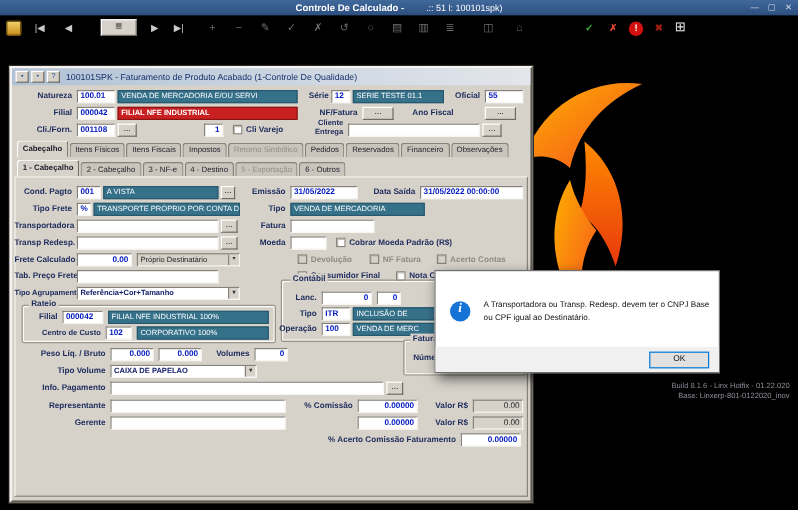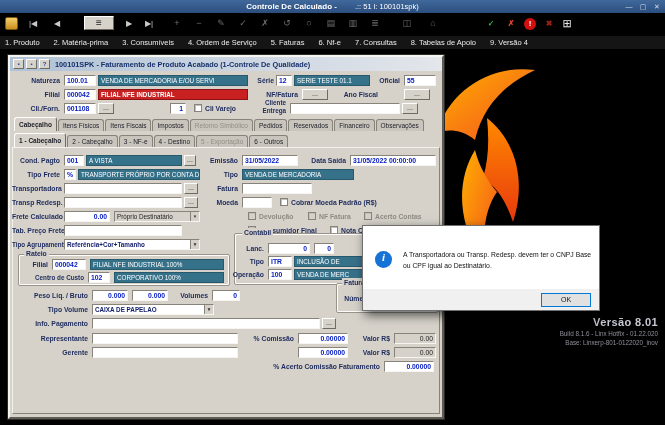--- a/index.html
+++ b/index.html
@@ -34,21 +34,21 @@
   
   #logo{position:absolute;left:430px;top:54px;width:112px;height:240px;z-index:0}
   #version{position:absolute;left:420px;top:316px;width:238px;text-align:right;z-index:0}
   .v-title{font-size:11px;font-weight:bold;color:#c6c7d1;letter-spacing:.4px}
   .v-line{font-size:6.3px;color:#90919b;margin-top:2px}
 
   
   #fw{position:absolute;left:8px;top:55px;width:436px;height:364px;background:#d6d2ca;z-index:1;
     border:2px solid;border-color:#f5f4f0 #5f5c55 #5f5c55 #f5f4f0;box-shadow:0 0 0 1px #2b2a27}
   .fw-title{height:14px;background:linear-gradient(90deg,#b0c2d6,#e3e6eb);display:flex;align-items:center;gap:2px;
-    padding:0 3px;font-size:7.3px;font-weight:bold;color:#16306a;white-space:nowrap;overflow:hidden}
+    padding:0 3px;font-size:7.3px;font-weight:normal;color:#16306a;white-space:nowrap;overflow:hidden}
   .fw-btn{width:11px;height:10px;background:#d6d2ca;border:1px solid;border-color:#fff #6f6b62 #6f6b62 #fff;
     font-size:6px;line-height:8px;text-align:center;color:#224a9b;flex:0 0 auto}
   #fwbody{position:absolute;left:2px;top:16px;right:2px;bottom:2px;background:#d6d2ca;font-size:7px}
 
   .lbl{position:absolute;height:11px;line-height:11px;text-align:right;font-size:6.8px;font-weight:bold;color:#1c2a5c;white-space:nowrap}
   .fld{position:absolute;height:11px;background:#fff;border:1px solid;border-color:#87837a #f7f5f1 #f7f5f1 #87837a;
     font-size:6.8px;line-height:9px;color:#0018c0;font-weight:bold;padding:0 2px;white-space:nowrap;overflow:hidden}
   .fld.num{text-align:right}
   .fld.dark{color:#222;font-weight:normal;background:#d6d2ca}
   .desc{position:absolute;height:11px;background:#36718a;border:1px solid #27586c;color:#fff;
@@ -120,50 +120,38 @@
     <span class="tbi dim" style="left:366px">≣</span>
     <span class="tbi dim" style="left:398px">◫</span>
     <span class="tbi dim" style="left:424px">⌂</span>
     <span class="tbi ic-green" style="left:482px">✓</span>
     <span class="tbi ic-orange" style="left:502px">✗</span>
     <span class="tbi round" style="left:524px">!</span>
     <span class="tbi ic-darkred" style="left:540px">✖</span>
     <span class="tbi ic-white" style="left:558px">⊞</span>
   </div>
 
-  <div id="menubar">
-    <span>1. Produto</span>
-    <span>2. Matéria-prima</span>
-    <span>3. Consumíveis</span>
-    <span>4. Ordem de Serviço</span>
-    <span>5. Faturas</span>
-    <span>6. Nf-e</span>
-    <span>7. Consultas</span>
-    <span>8. Tabelas de Apoio</span>
-    <span>9. Versão 4</span>
-  </div>
 
   <svg id="logo" viewBox="0 0 110 240">
     <defs>
       <linearGradient id="lg1" x1="0" y1="0" x2="1" y2="1">
         <stop offset="0" stop-color="#ffb000"></stop>
           <stop offset="1" stop-color="#f4511e"></stop>
       </linearGradient>
       <linearGradient id="lg2" x1="0" y1="0" x2="0" y2="1">
         <stop offset="0" stop-color="#ff8a00"></stop>
           <stop offset="1" stop-color="#e8380d"></stop>
       </linearGradient>
     </defs>
     <path d="M6,78 C18,38 58,10 104,16 C74,30 52,52 44,86 C30,74 16,76 6,78 Z" fill="url(#lg1)"></path>
     <path d="M56,64 C84,86 96,126 82,168 C74,144 64,132 52,124 C58,104 58,84 56,64 Z" fill="url(#lg2)"></path>
     <path d="M44,96 C24,128 26,176 58,214 C48,178 56,152 66,138 C56,126 48,112 44,96 Z" fill="url(#lg1)"></path>
   </svg>
 
   <div id="version">
-    <div class="v-title">Versão  8.01</div>
     <div class="v-line">Build 8.1.6 - Linx Hotfix - 01.22.020</div>
     <div class="v-line">Base: Linxerp-801-0122020_inov</div>
   </div>
 
   <div id="fw">
     <div class="fw-title">
       <span class="fw-btn">▪</span>
       <span class="fw-btn">•</span>
       <span class="fw-btn">?</span>
       <span style="margin-left:3px">100101SPK - Faturamento de Produto Acabado (1-Controle De Qualidade)</span>

